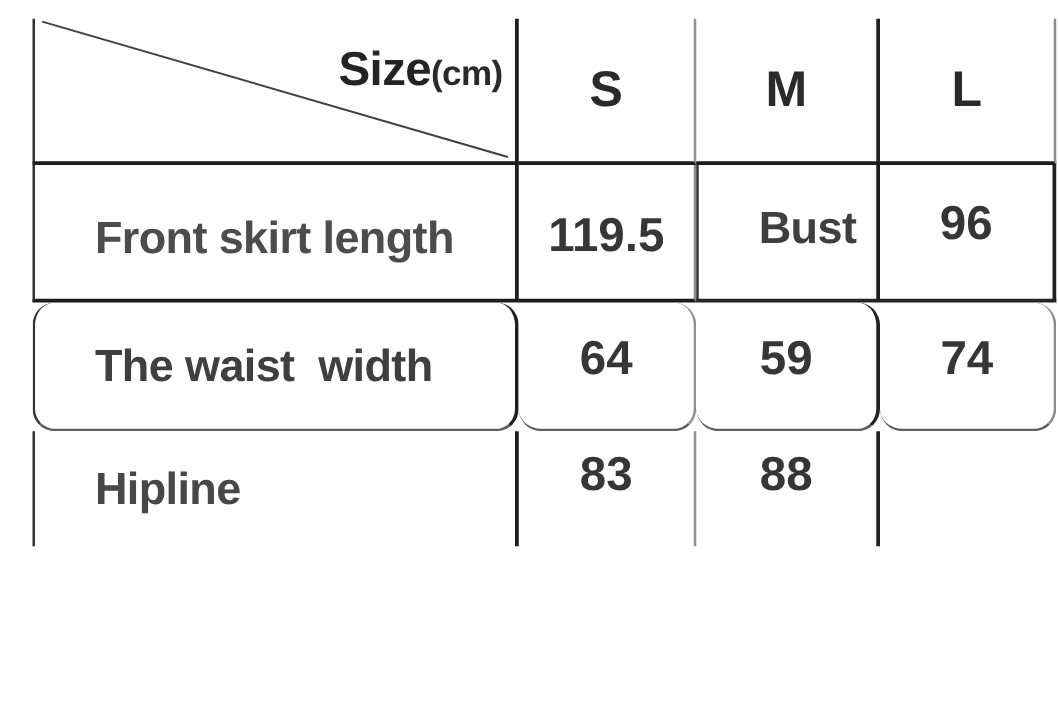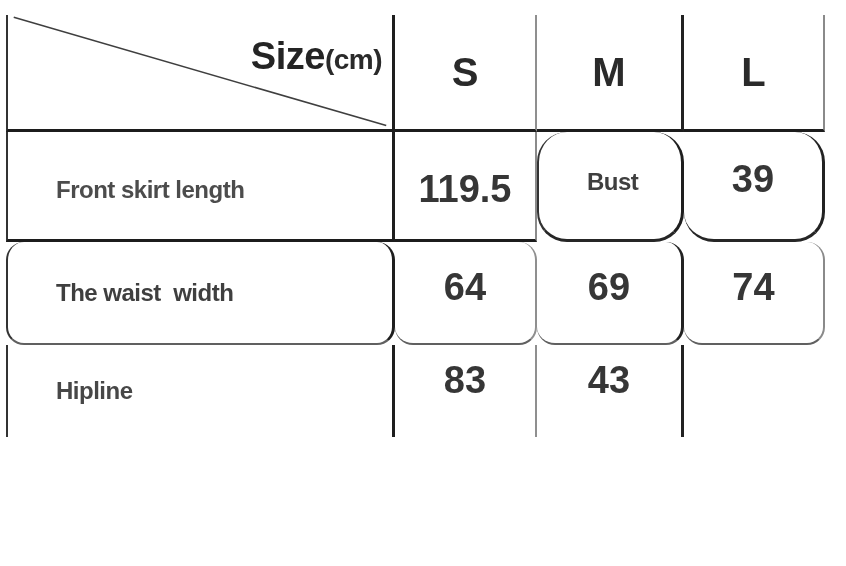--- a/index.html
+++ b/index.html
@@ -1,47 +1,47 @@
 <!DOCTYPE html>
 <html><head>
 <meta charset="utf-8">
 <style>
   html,body{margin:0;padding:0;background:#ffffff;}
   .canvas{
     position:relative;width:846px;height:566px;background:#ffffff;overflow:hidden;
     font-family:"Liberation Sans","DejaVu Sans",sans-serif;
   }
   .tbl{
-    position:absolute;left:6px;top:15px;width:819px;height:537px;
+    position:absolute;left:26px;top:15px;width:819px;height:537px;
     display:grid;
     grid-template-columns:389px 142px 147px 141px;
     grid-template-rows:117px 110px 103px 92px 115px;
   }
   .cell{box-sizing:border-box;display:flex;align-items:center;justify-content:center;overflow:hidden;}
   
   .c0{border-left:2px solid #333333;border-right:3px solid #1e1e1e;}
   .c1{border-right:2px solid #8f8f8f;}
   .c2{border-right:3px solid #222222;}
   .c3{border-right:2px solid #8a8a8a;}
   
   .r0,.r1{border-bottom:3px solid #1c1c1c;}
-  .r2{border-bottom:3px solid #262626;border-radius:30px;}
+  .r2{border-bottom:3px solid #262626;}
   .r3{border-bottom:2px solid #606060;border-radius:18px;}
   
   .corner{position:relative;display:block;}
   .diag{position:absolute;left:0;top:0;width:100%;height:100%;}
   .diag line{stroke:#3f3f3f;stroke-width:1.6;}
   .sizelbl{position:absolute;top:20px;right:10px;white-space:nowrap;}
   .sz{font-size:38px;font-weight:700;color:#242424;letter-spacing:-0.5px;}
   .cm{font-size:28px;font-weight:700;color:#2a2a2a;letter-spacing:-0.5px;}
   .poslbl{position:absolute;left:48px;bottom:8px;font-size:38px;font-weight:700;color:#242424;letter-spacing:-0.5px;}
   
   .colhead{font-size:40px;font-weight:700;color:#2a2a2a;}
   
-  .label{justify-content:flex-start;padding-left:48px;font-size:24px;font-weight:700;
+  .label{justify-content:flex-start;padding-left:48px;font-size:36px;font-weight:700;
          color:#3f3f3f;letter-spacing:-0.5px;white-space:pre;}
   .r1.label{color:#4c4c4c;padding-top:8px;}
   .r2.label{padding-bottom:8px;}
   .r4.label{color:#474747;}
   
   .num{font-size:38px;font-weight:700;color:#363636;}
   .r1.num{padding-top:8px;}
   .r2.num{padding-bottom:12px;}
   .r3.num{padding-bottom:10px;}
   .r4.num{padding-bottom:22px;}
@@ -59,25 +59,25 @@
       <div class="sizelbl"><span class="sz">Size</span><span class="cm">(cm)</span></div>
     </div>
     <div class="cell c1 r0 colhead">S</div>
     <div class="cell c2 r0 colhead">M</div>
     <div class="cell c3 r0 colhead">L</div>
 
     <div class="cell c0 r1 label">Front skirt length</div>
     <div class="cell c3 r1 num">119.5</div>
 
     <div class="cell c0 r2 label">Bust</div>
-    <div class="cell c2 r2 num">39</div>
+    <div class="cell c2 r2 num">96</div>
 
     <div class="cell c0 r3 label">The waist  width</div>
     <div class="cell c1 r3 num">64</div>
-    <div class="cell c2 r3 num">69</div>
+    <div class="cell c2 r3 num">59</div>
     <div class="cell c3 r3 num">74</div>
 
     <div class="cell c0 r4 label">Hipline</div>
     <div class="cell c1 r4 num">83</div>
-    <div class="cell c2 r4 num">43</div>
+    <div class="cell c2 r4 num">88</div>
 
   </div>
 </div>
 
 </body></html>

